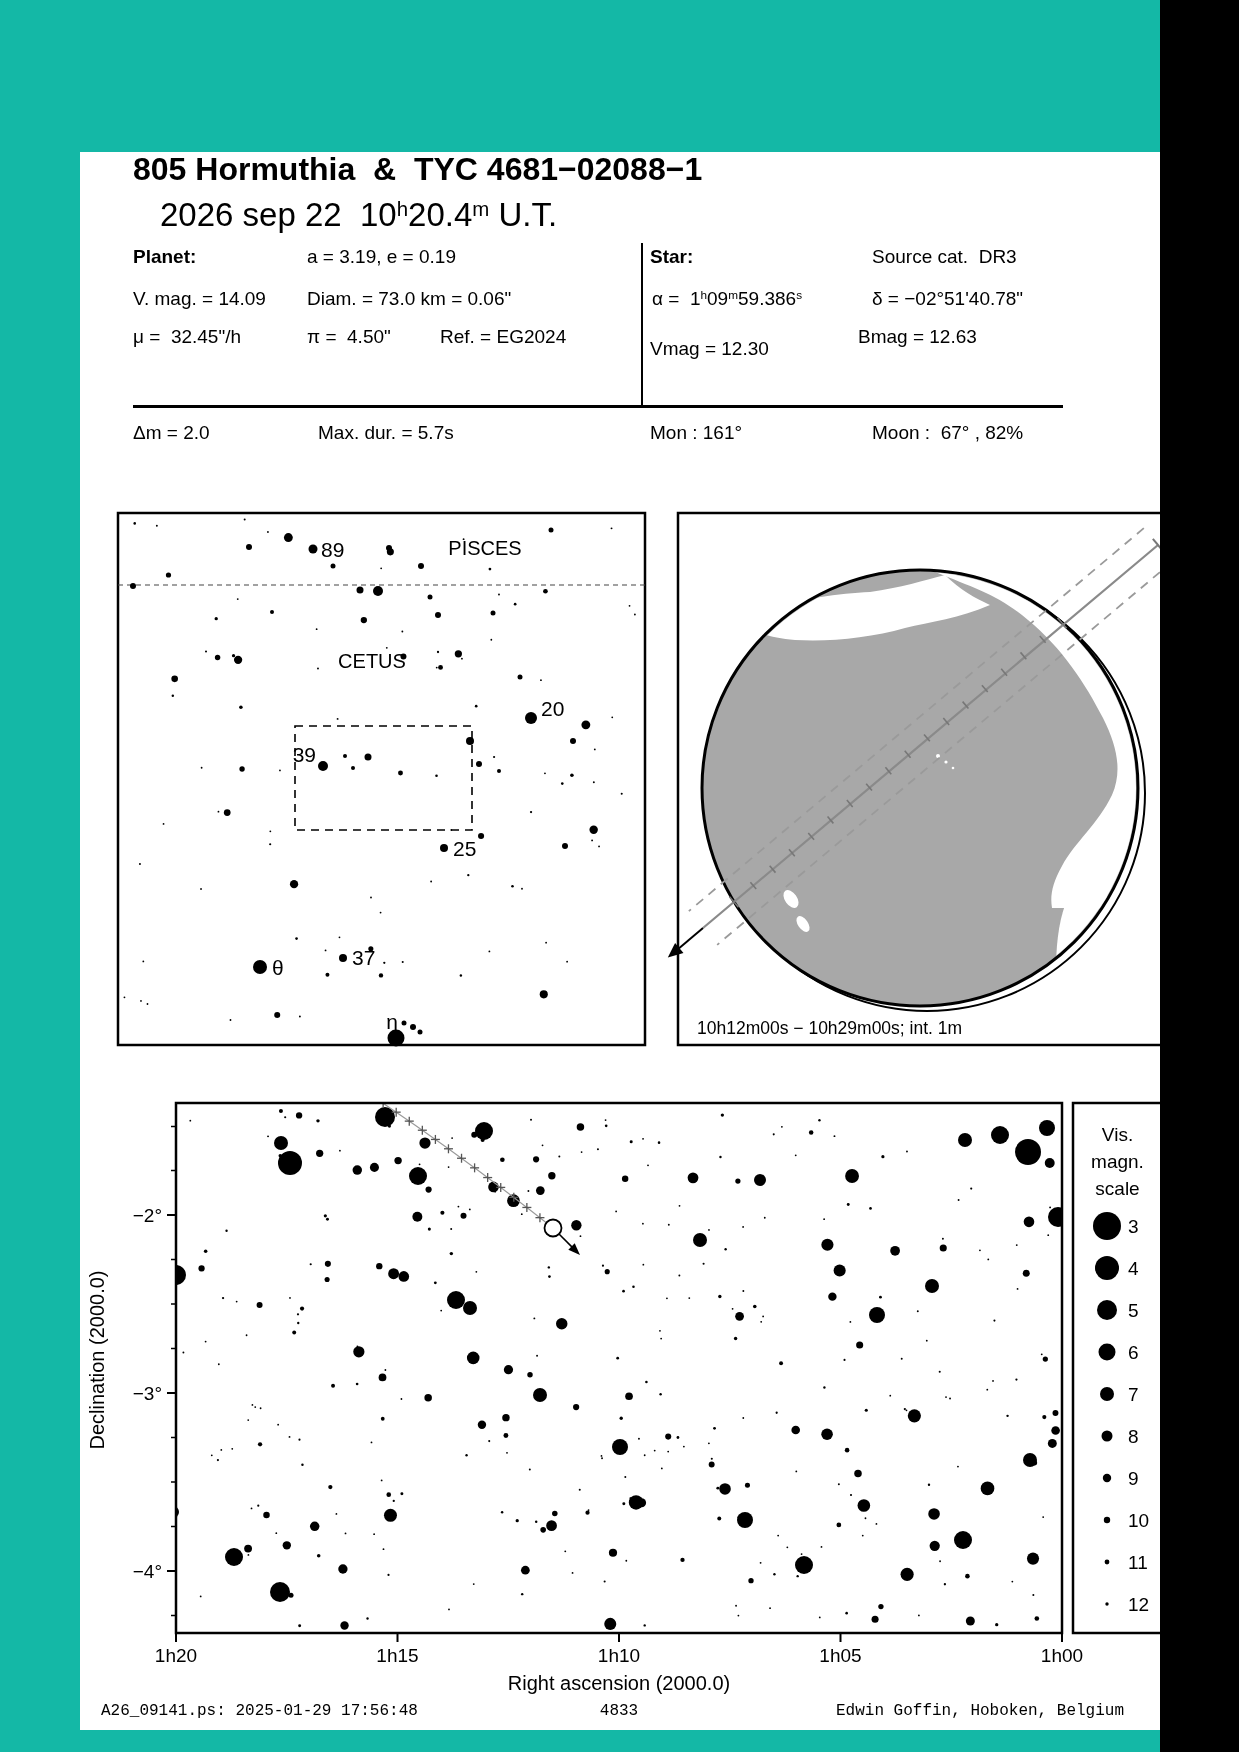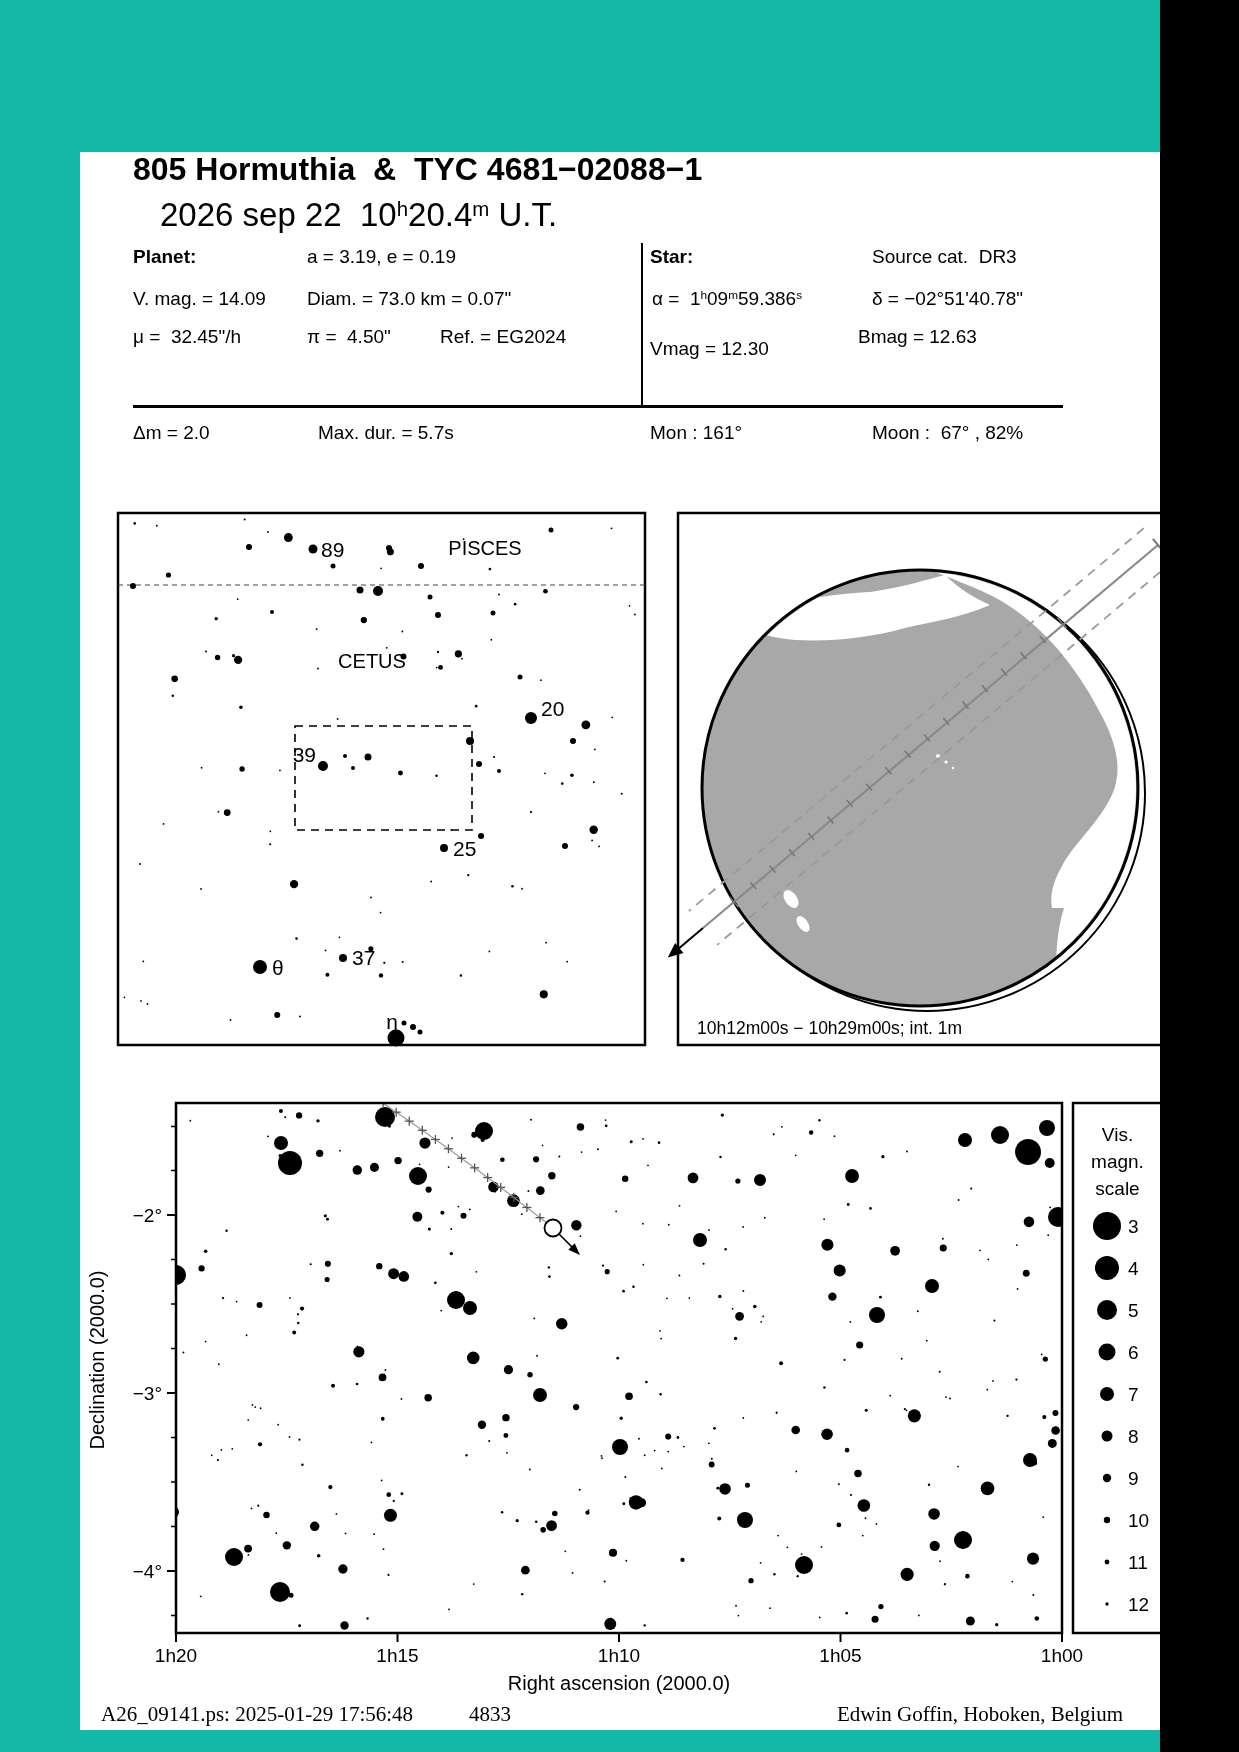--- a/index.html
+++ b/index.html
@@ -6,21 +6,21 @@
   html,body{margin:0;padding:0;background:#000}
   body{font-family:"Liberation Sans","DejaVu Sans",sans-serif;color:#000}
   #canvas{position:relative;width:1160px;height:1752px;background:#14b8a6;overflow:hidden}
   #page{position:absolute;left:80px;top:152px;width:1102px;height:1578px;background:#fff}
   .abs{position:absolute;white-space:pre;line-height:1.05}
   .b{font-weight:bold}
   .t32{font-size:32px}
   .t25{font-size:33px}
   .t19{font-size:19px}
   .sup{font-size:0.62em;position:relative;top:-0.48em}
-  .mono{font-family:Liberation Serif, serif;font-size:21px}
+  .mono{font-family:Liberation Mono, monospace;font-size:16px}
   .vline{position:absolute;background:#000}
   .hline{position:absolute;background:#000}
   #ylabel{position:absolute;left:97px;top:1360px;transform:translate(-50%,-50%) rotate(-90deg);font-size:20px;white-space:pre}
   #xlabel{position:absolute;left:469px;top:1672px;width:300px;text-align:center;font-size:20px;white-space:pre}
   svg{position:absolute;left:0;top:0}
   svg text{font-family:"Liberation Sans","DejaVu Sans",sans-serif}
 </style>
 </head>
 <body>
 
@@ -29,21 +29,21 @@
 
   <div class="abs t32 b" style="left:133px;top:153px">805 Hormuthia  &amp;  TYC 4681−02088−1</div>
   <div class="abs t25" style="left:160px;top:198px"><span>2026 sep 22  </span><span>10</span><span class="sup">h</span><span>20.4</span><span class="sup">m</span><span> U.T.</span></div>
 
   <div class="abs t19 b" style="left:133px;top:247px">Planet:</div>
   <div class="abs t19" style="left:307px;top:247px">a = 3.19, e = 0.19</div>
   <div class="abs t19 b" style="left:650px;top:247px">Star:</div>
   <div class="abs t19" style="left:872px;top:247px">Source cat.  DR3</div>
 
   <div class="abs t19" style="left:133px;top:289px">V. mag. = 14.09</div>
-  <div class="abs t19" style="left:307px;top:289px">Diam. = 73.0 km = 0.07"</div>
+  <div class="abs t19" style="left:307px;top:289px">Diam. = 73.0 km = 0.06"</div>
   <div class="abs t19" style="left:652px;top:289px"><span>α =  </span><span>1</span><span class="sup">h</span><span>09</span><span class="sup">m</span><span>59.386</span><span class="sup">s</span></div>
   <div class="abs t19" style="left:872px;top:289px">δ = −02°51'40.78"</div>
 
   <div class="abs t19" style="left:133px;top:327px">μ =  32.45"/h</div>
   <div class="abs t19" style="left:307px;top:327px">π =  4.50"</div>
   <div class="abs t19" style="left:440px;top:327px">Ref. = EG2024</div>
   <div class="abs t19" style="left:650px;top:339px">Vmag = 12.30</div>
   <div class="abs t19" style="left:858px;top:327px">Bmag = 12.63</div>
 
   <div class="vline" style="left:641px;top:243px;width:2px;height:164px"></div>
@@ -698,15 +698,15 @@
         <text x="1128" y="1569" font-size="19" fill="#000">11</text>
         <circle cx="1107" cy="1604" r="1.7" fill="#000"></circle>
         <text x="1128" y="1611" font-size="19" fill="#000">12</text>
       </g>
     </svg>
 
   <div id="xlabel">Right ascension (2000.0)</div>
   <div id="ylabel">Declination (2000.0)</div>
 
   <div class="abs mono" style="left:101px;top:1703px">A26_09141.ps: 2025-01-29 17:56:48</div>
-  <div class="abs mono" style="left:469px;top:1703px;width:300px;text-align:left">4833</div>
+  <div class="abs mono" style="left:469px;top:1703px;width:300px;text-align:center">4833</div>
   <div class="abs mono" style="left:800px;top:1703px;width:360px;text-align:center">Edwin Goffin, Hoboken, Belgium</div>
 </div>
 
 </body></html>

